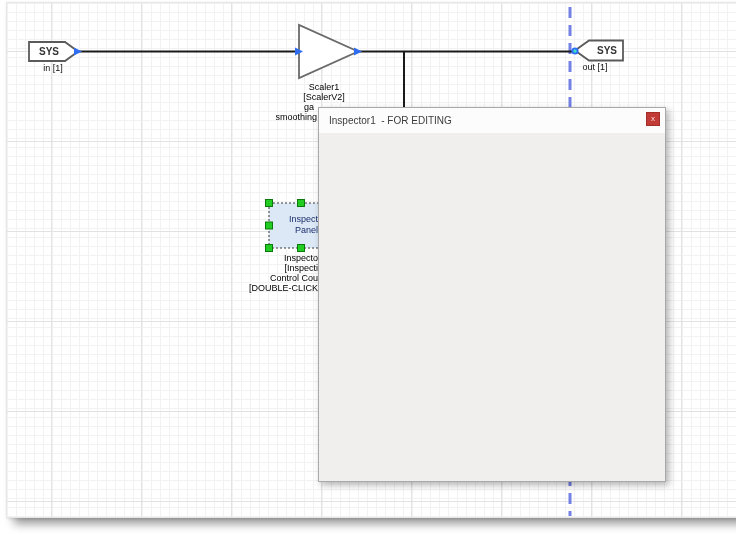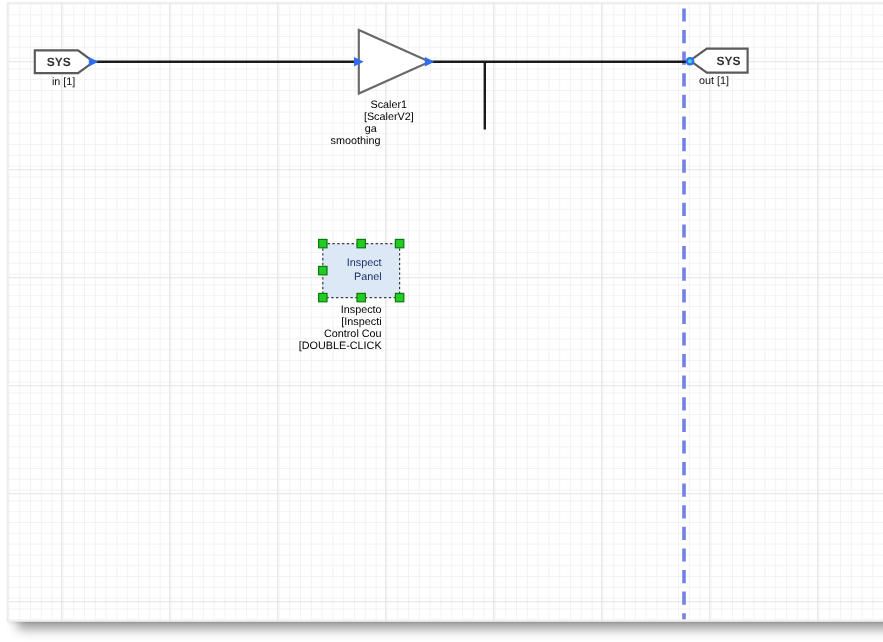--- a/index.html
+++ b/index.html
@@ -109,14 +109,21 @@
       <rect class="handle" x="290.5" y="241.5" width="7" height="7"></rect>
       <rect class="handle" x="322.5" y="241.5" width="7" height="7"></rect>
 
       <text class="small-caption enda" x="311" y="258">Inspecto</text>
       <text class="small-caption enda" x="311" y="268">[Inspecti</text>
       <text class="small-caption enda" x="311" y="278">Control Cou</text>
       <text class="small-caption enda" x="311" y="288">[DOUBLE-CLICK</text>
     </g>
   </svg>
 
+  <div class="window">
+    <div class="titlebar">
+      <span class="title-text">Inspector1  - FOR EDITING</span>
+      <div class="close-btn">x</div>
+    </div>
+    <div class="win-content"></div>
+  </div>
 
 </div>
 
 </body></html>

